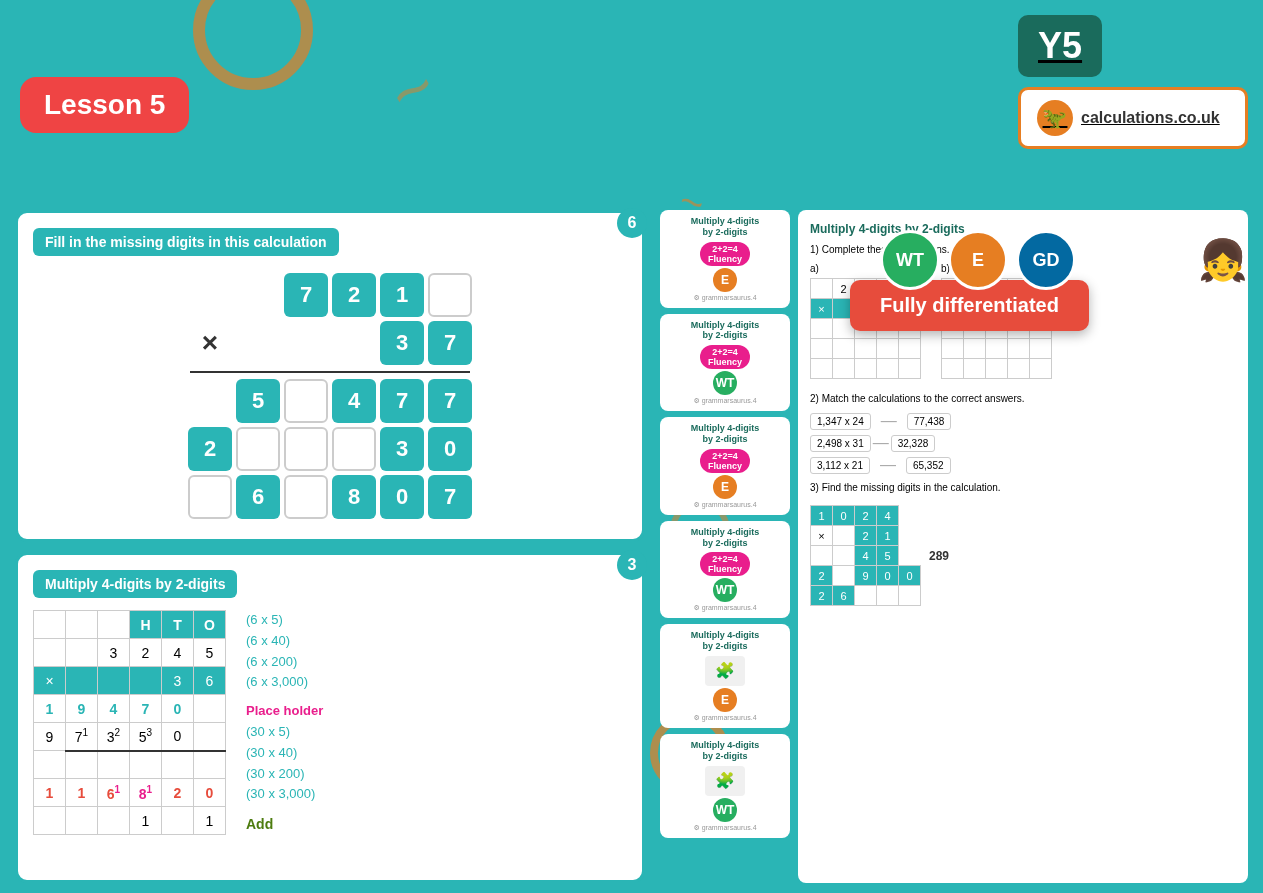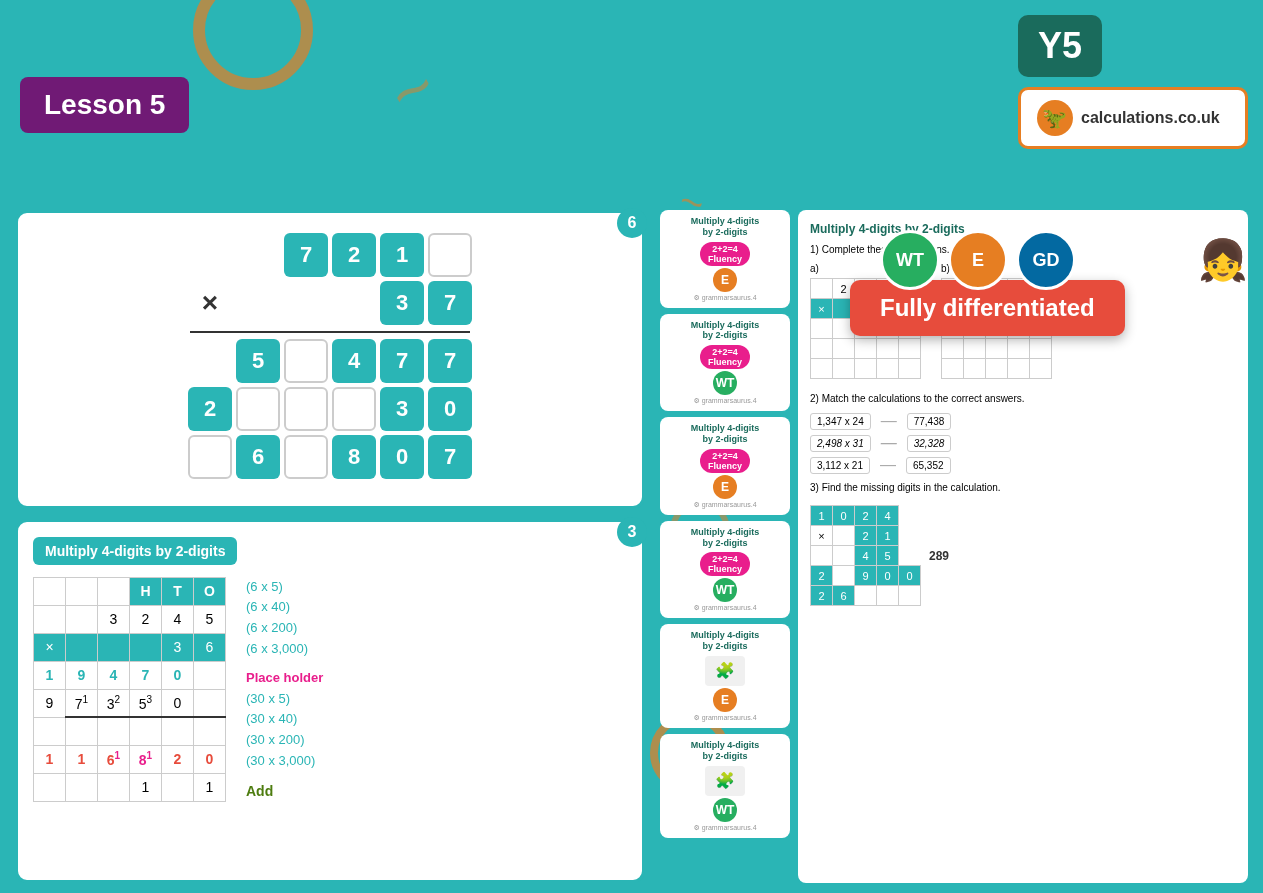--- a/index.html
+++ b/index.html
@@ -18,26 +18,26 @@
       top: 0;
       left: 0;
       right: 0;
       height: 200px;
       display: flex;
       align-items: center;
       padding: 20px 20px 10px 20px;
     }
 
     .lesson-badge {
-      background-color: #701a75;
+      background-color: #ef4444;
       color: white;
       font-weight: bold;
       font-size: 28px;
       padding: 12px 24px;
-      border-radius: 8px;
+      border-radius: 16px;
       white-space: nowrap;
       margin-right: 13px;
       z-index: 2;
     }
 
     .title-box {
       background: white;
       border-radius: 16px;
       padding: 20px 40px 20px 60px;
       flex: 1;
@@ -53,20 +53,21 @@
     }
 
     .right-panel {
       position: absolute;
       top: 15px;
       right: 15px;
       display: flex;
       flex-direction: column;
       gap: 10px;
       width: 230px;
+      text-decoration: underline;
     }
 
     .year-maths-row {
       display: flex;
       gap: 8px;
     }
 
     .year-badge {
       background-color: #1a6b5c;
       color: white;
@@ -441,21 +442,21 @@
     }
 
     .badge-wt-color { background: #27ae60; }
     .badge-e-color { background: #e67e22; }
     .badge-gd-color { background: #0369a1; }
 
     .fully-diff-banner {
       background: #e74c3c;
       color: white;
       font-weight: bold;
-      font-size: 24px;
+      font-size: 20px;
       padding: 14px 30px;
       border-radius: 10px;
       white-space: nowrap;
       box-shadow: 0 4px 12px rgba(0,0,0,0.3);
     }
 
     
     .deco-circle {
       position: absolute;
       border-radius: 50%;
@@ -487,20 +488,21 @@
     <span class="grammarsaurus-text">calculations.co.uk</span>
   </div>
 </div>
 
 <div class="main-content">
 
   <div class="slides-area">
 
     <div class="slide-1">
       <div class="slide-number">6</div>
+      <div class="slide-header">Fill in the missing digits in this calculation</div>
       
       <div class="calc-grid">
 
         <div class="calc-row">
           <div class="calc-cell cell-blank"></div>
           <div class="calc-cell cell-blank"></div>
           <div class="calc-cell cell-teal">7</div>
           <div class="calc-cell cell-teal">2</div>
           <div class="calc-cell cell-teal">1</div>
           <div class="calc-cell cell-empty"></div>
@@ -783,21 +785,21 @@
             </table>
         </div>
       </div>
 
       <div class="preview-question">2) Match the calculations to the correct answers.</div>
       <div style="display:flex;gap:10px;align-items:center;margin-bottom:4px;">
         <div class="match-box">1,347 x 24</div>
         <div style="font-size:16px;color:#aaa;">—</div>
         <div class="match-box">77,438</div>
       </div>
-      <div style="display:flex;gap:10px;align-items:center;margin-bottom:4px;font-style:italic;">
+      <div style="display:flex;gap:2px;align-items:center;margin-bottom:4px;">
         <div class="match-box">2,498 x 31</div>
         <div style="font-size:16px;color:#aaa;">—</div>
         <div class="match-box">32,328</div>
       </div>
       <div style="display:flex;gap:10px;align-items:center;margin-bottom:8px;">
         <div class="match-box">3,112 x 21</div>
         <div style="font-size:16px;color:#aaa;">—</div>
         <div class="match-box">65,352</div>
       </div>
 

